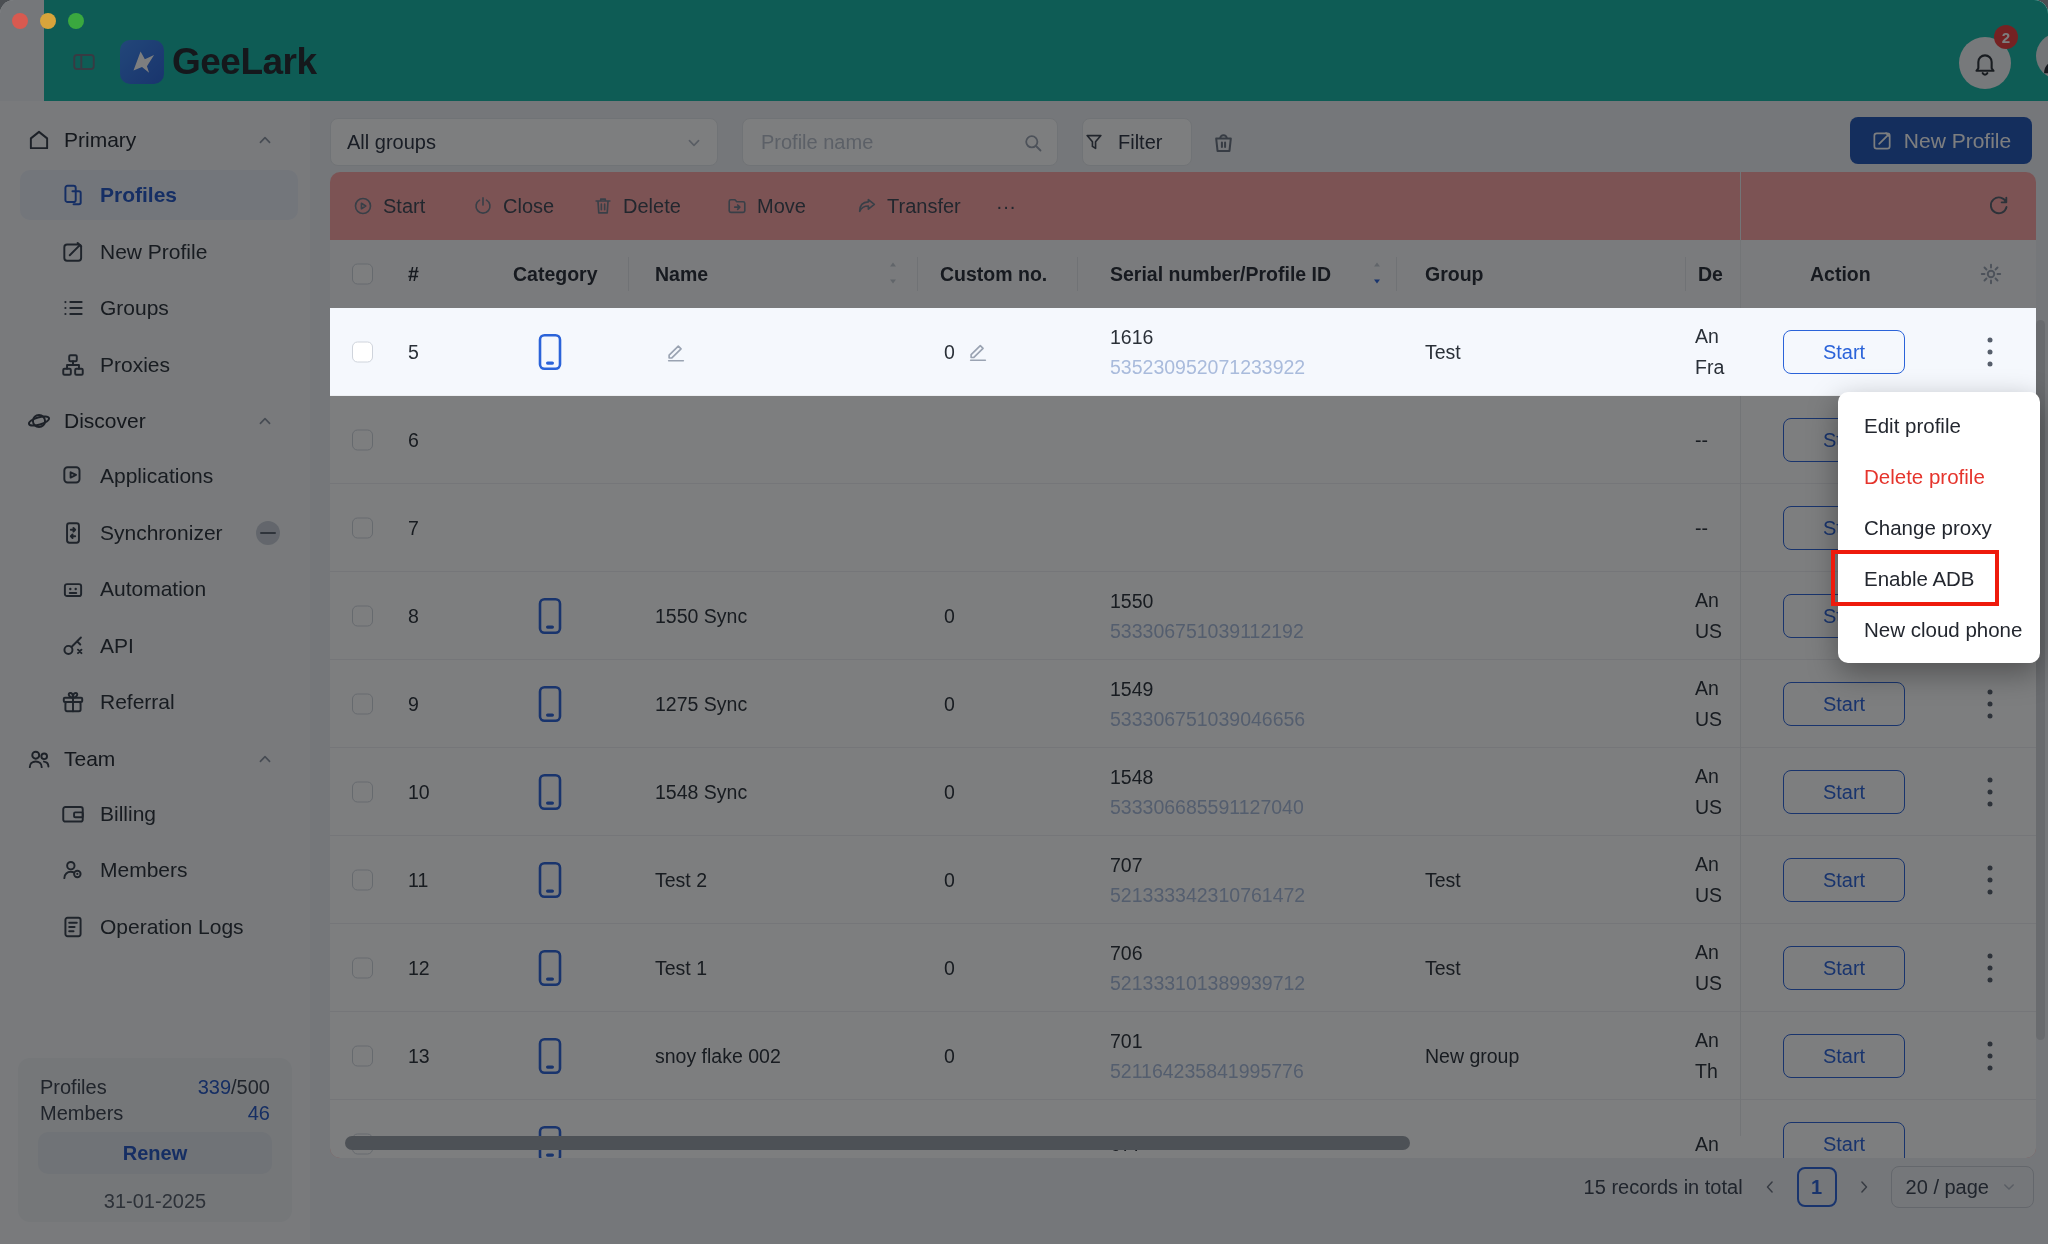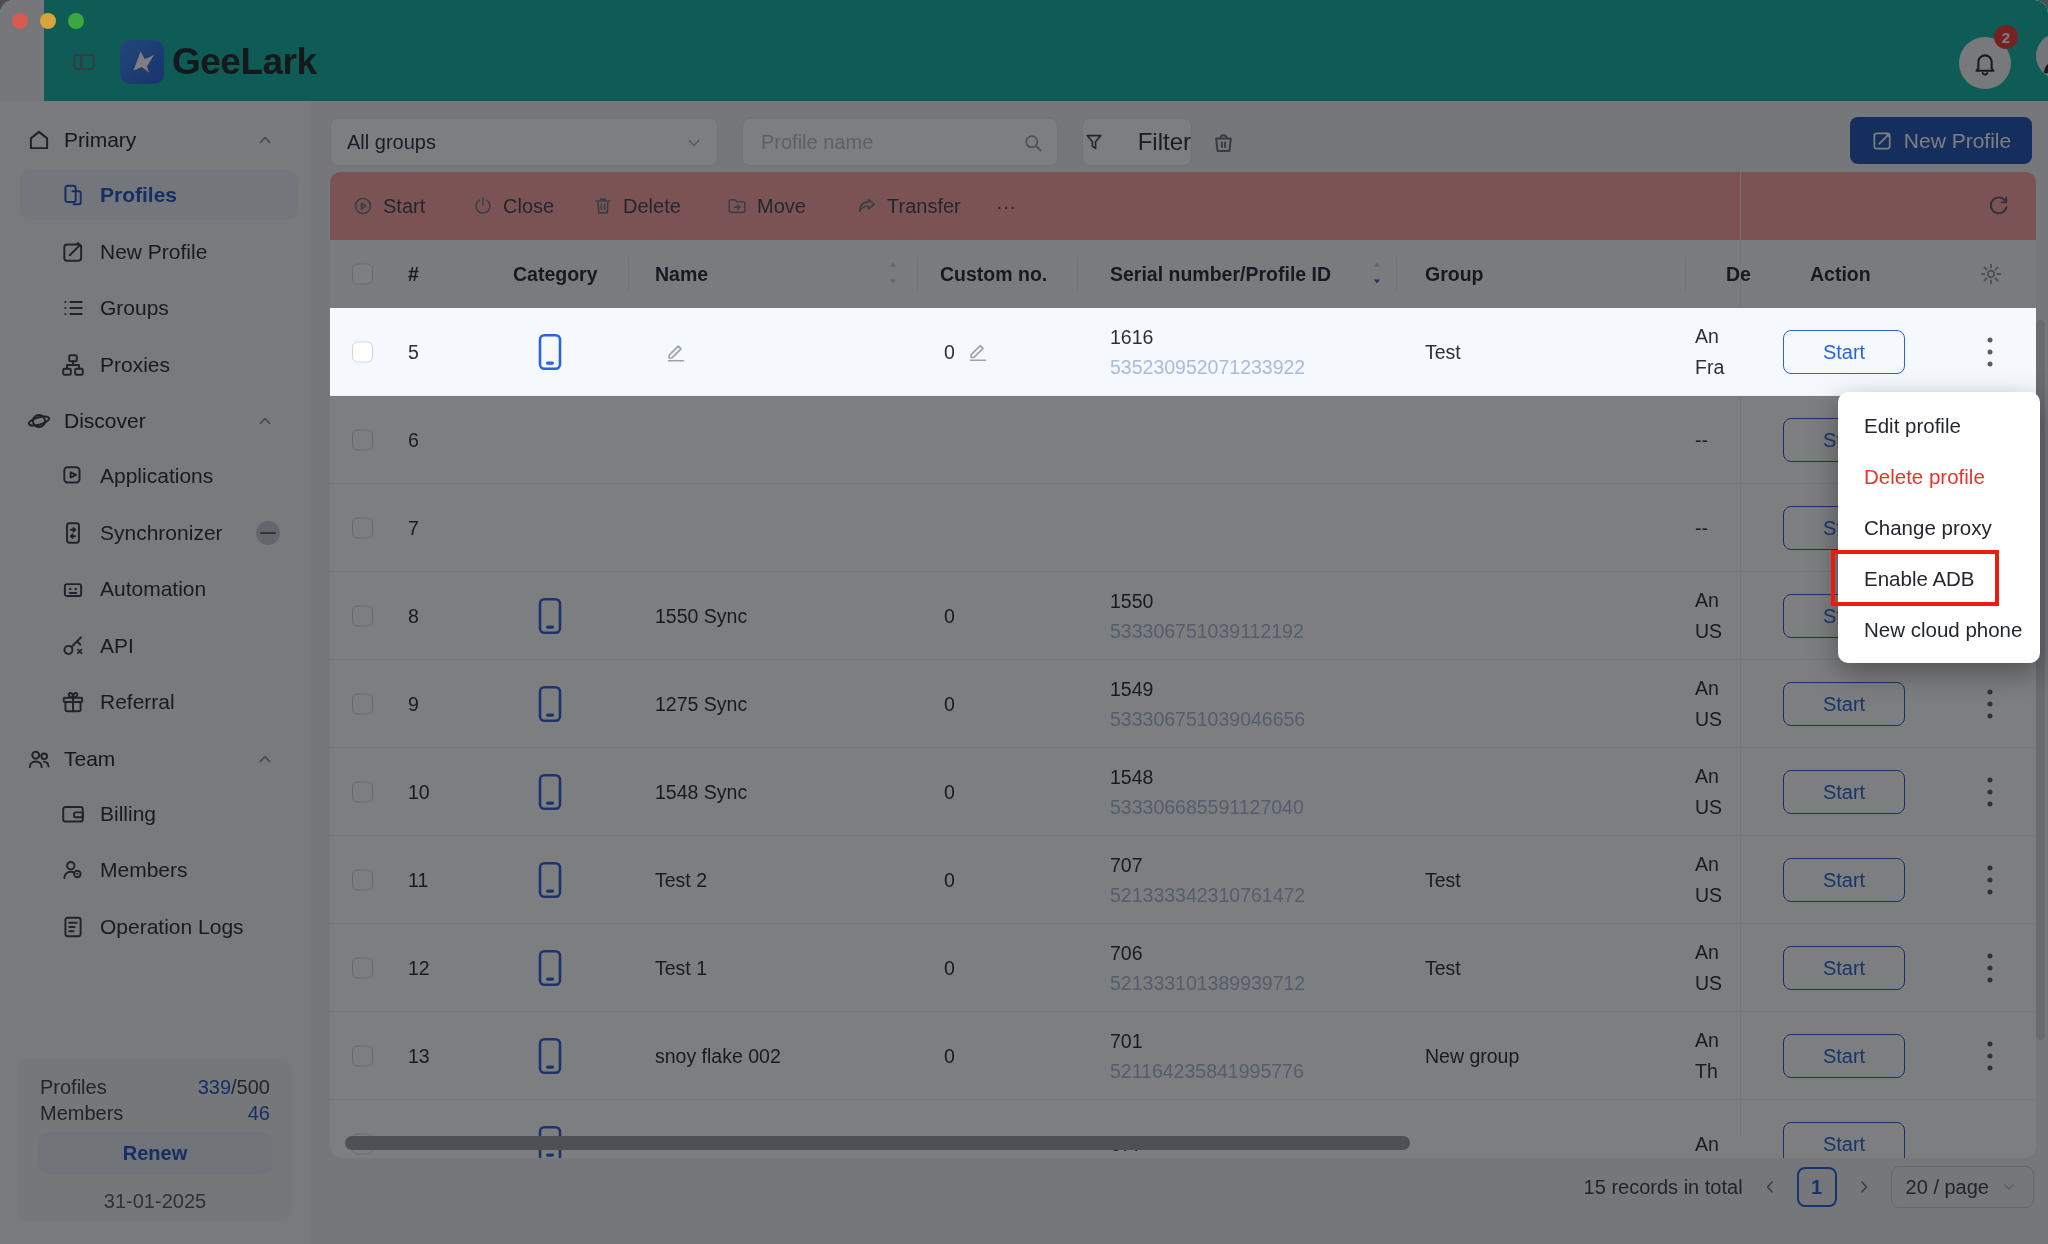--- a/index.html
+++ b/index.html
@@ -42,21 +42,21 @@
   
   .main{position:absolute;left:310px;top:101px;right:0;bottom:0;background:#eef0f4;}
   .ctl{position:absolute;height:48px;background:#fff;border:1.5px solid #e4e7ec;border-radius:8px;box-sizing:border-box;display:flex;align-items:center;}
   .ctl-select{left:20px;top:17px;width:388px;}
   .ctl-select .txt{margin-left:16px;font-size:20px;color:#2b3240;}
   .ctl-select .chev{position:absolute;right:12px;top:13px;width:22px;height:22px;color:#b3bac5;}
   .ctl-search{left:432px;top:17px;width:316px;}
   .ctl-search input{border:none;outline:none;background:transparent;margin-left:16px;width:240px;font-size:20px;color:#2b3240;font-family:inherit;}
   .ctl-search input::placeholder{color:#b9c0cc;}
   .ctl-search .mag{position:absolute;right:12px;top:12px;width:24px;height:24px;color:#9aa2b0;}
-  .ctl-filter{left:772px;top:17px;width:110px;justify-content:space-between;gap:26px;font-size:24px;color:#2b3240;}
+  .ctl-filter{left:772px;top:17px;width:110px;justify-content:flex-start;gap:13px;font-size:20px;color:#2b3240;}
   .ctl-filter .ic{width:22px;height:22px;color:#3c434f;}
   .basket{position:absolute;left:900px;top:28px;width:27px;height:27px;color:#6b7482;}
   .new-profile{position:absolute;left:1540px;top:16px;width:182px;height:47px;border-radius:8px;background:var(--primary-dark);color:#fff;display:flex;align-items:center;justify-content:center;gap:10px;font-size:21px;}
   .new-profile .ic{width:23px;height:23px;color:#fff;}
 
   
   .panel{position:absolute;left:20px;top:71px;width:1706px;height:986px;background:#fca5a5;border-radius:10px;overflow:hidden;}
   .toolbar{position:absolute;left:0;top:0;width:100%;height:68px;border-bottom:1px solid #eef0f3;}
   .tb-btn{position:absolute;top:0;height:68px;display:flex;align-items:center;gap:9px;font-size:20px;color:#3f4754;}
   .tb-btn .ic{width:22px;height:22px;color:#707a89;}
@@ -442,21 +442,21 @@
                 <path d="M12 5 L18 13 H6 Z" fill="currentColor"></path>
               </svg>
             </span>
           <span class="car on" style="top:18px;">
               <svg viewBox="0 0 24 24">
                 <path d="M12 19 L6 11 h12 Z" fill="currentColor"></path>
               </svg>
             </span>
         </div>
         <span class="h" style="left:1095px;">Group</span>
-        <span class="h" style="left:1396px;text-align:right;">De</span>
+        <span class="h" style="left:1368px;text-align:right;">De</span>
         <span class="h" style="left:1480px;">Action</span>
         <span class="gear">
             <svg viewBox="0 0 24 24" fill="none" stroke="currentColor" stroke-width="1.8" stroke-linecap="round" stroke-linejoin="round">
               <circle cx="12" cy="12" r="3"></circle>
               <path d="M12 3.5 V6 M12 18 v2.5 M3.5 12 H6 M18 12 h2.5 M6 6 l1.8 1.8 M16.2 16.2 L18 18 M18 6 l-1.8 1.8 M7.8 16.2 L6 18"></path>
             </svg>
           </span>
         <span class="hsep" style="left:298px;"></span>
           <span class="hsep" style="left:587px;"></span>
         <span class="hsep" style="left:747px;"></span>

